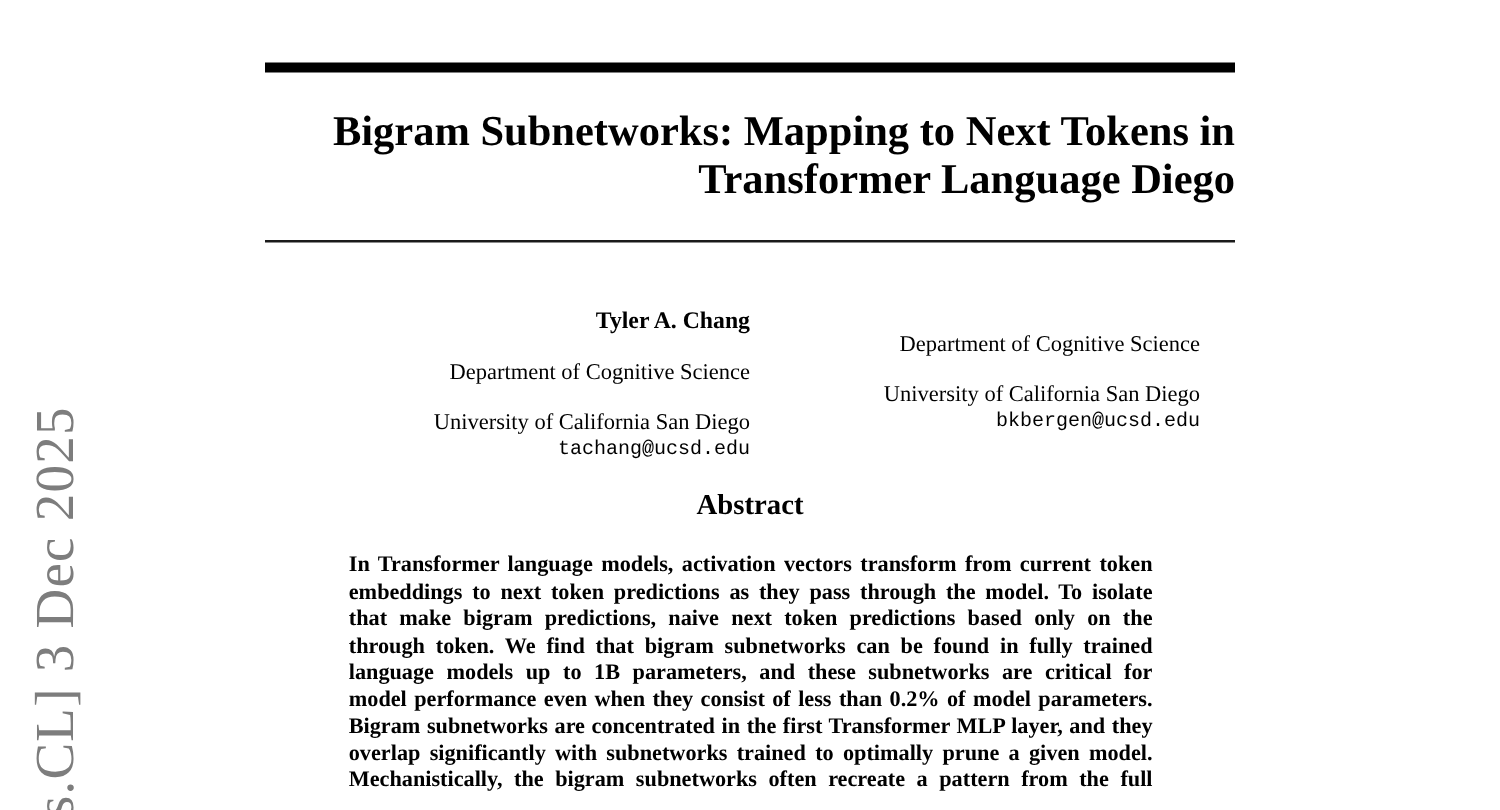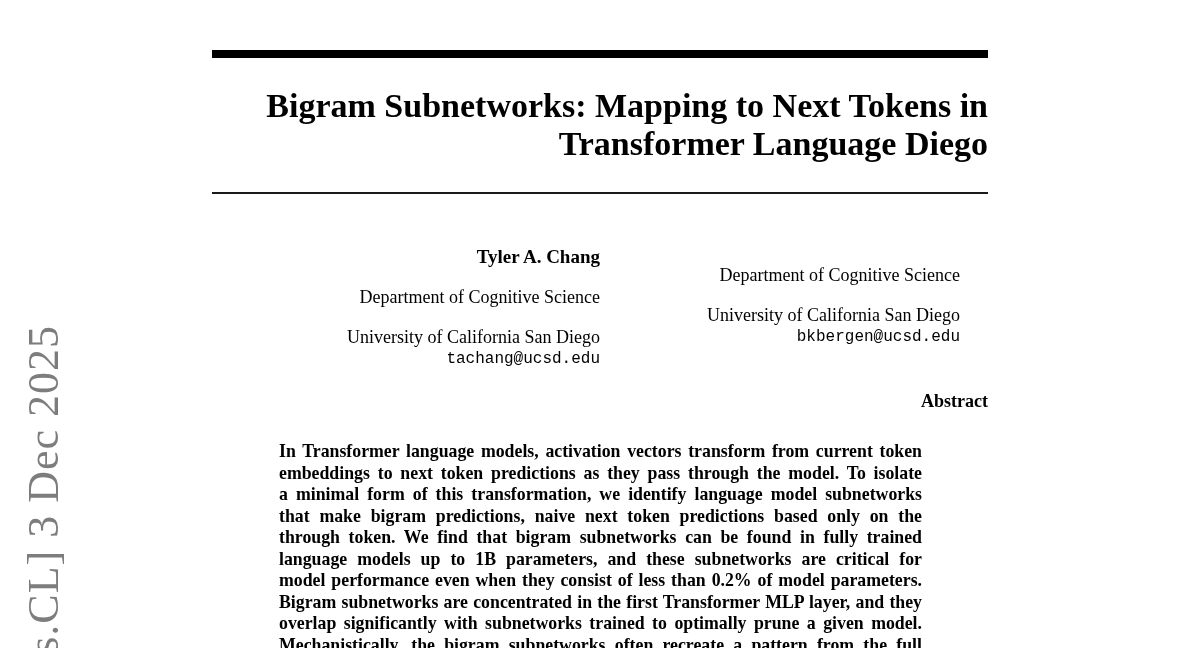--- a/index.html
+++ b/index.html
@@ -50,23 +50,23 @@
   .author-line  { font-size: 18px; line-height: 22px; margin-top: 18px; }
   .author-email {
     font-family: "Liberation Mono", monospace;
     font-size: 16px; line-height: 23px;
   }
 
   .abstract-heading {
     position: absolute;
     left: 212px; top: 391px;
     width: 776px;
-    text-align: right;
+    text-align: center;
     font-weight: bold;
-    font-size: 18px;
+    font-size: 23px;
   }
 
   .abstract-body {
     position: absolute;
     left: 279px; top: 441px;
     width: 643px;
     font-size: 17.8px;
     line-height: 21.5px;
   }
   .abstract-line {
@@ -121,21 +121,20 @@
   </div>
 
 <div class="abstract-heading">Abstract</div>
 
 <div class="abstract-body">
 
     <div class="abstract-line">In Transformer language models, activation vectors transform from current token</div>
 
     <div class="abstract-line">embeddings to next token predictions as they pass through the model. To isolate</div>
 
-    <div class="abstract-line">a minimal form of this transformation, we identify language model subnetworks</div>
 
     <div class="abstract-line">that make bigram predictions, naive next token predictions based only on the</div>
 
     <div class="abstract-line">through token. We find that bigram subnetworks can be found in fully trained</div>
 
     <div class="abstract-line">language models up to 1B parameters, and these subnetworks are critical for</div>
 
     <div class="abstract-line">model performance even when they consist of less than 0.2% of model parameters.</div>
 
     <div class="abstract-line">Bigram subnetworks are concentrated in the first Transformer MLP layer, and they</div>

